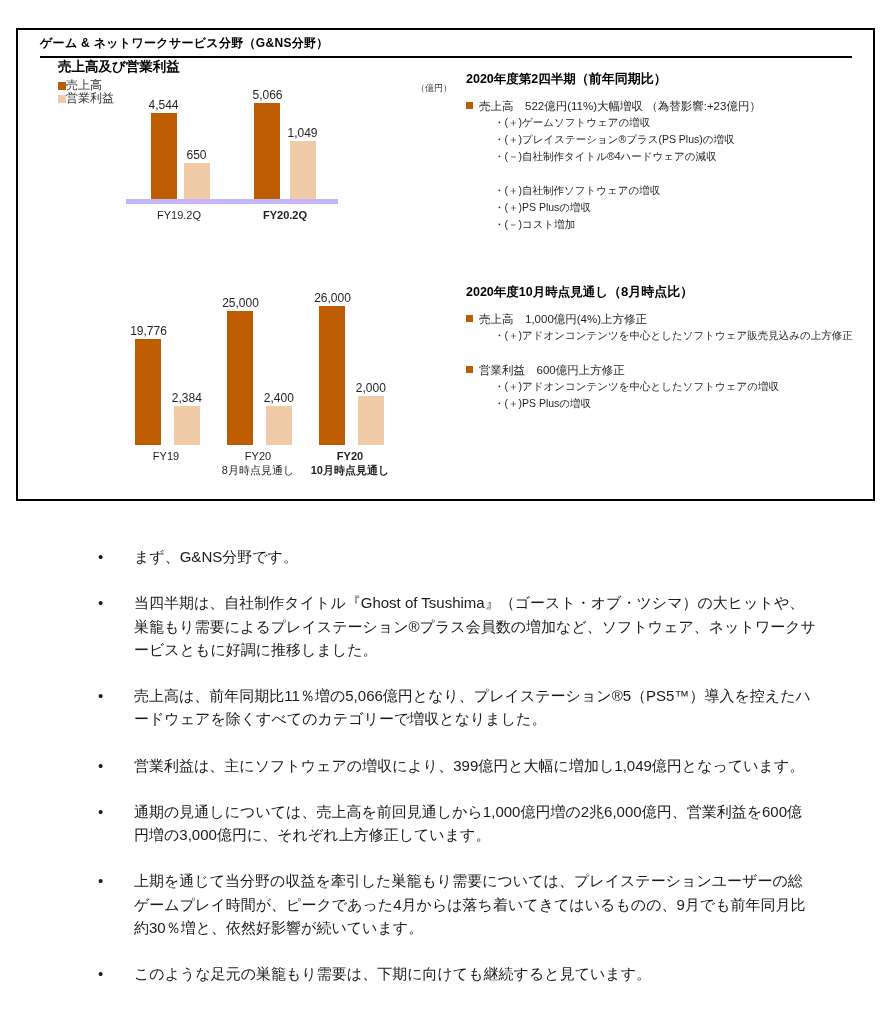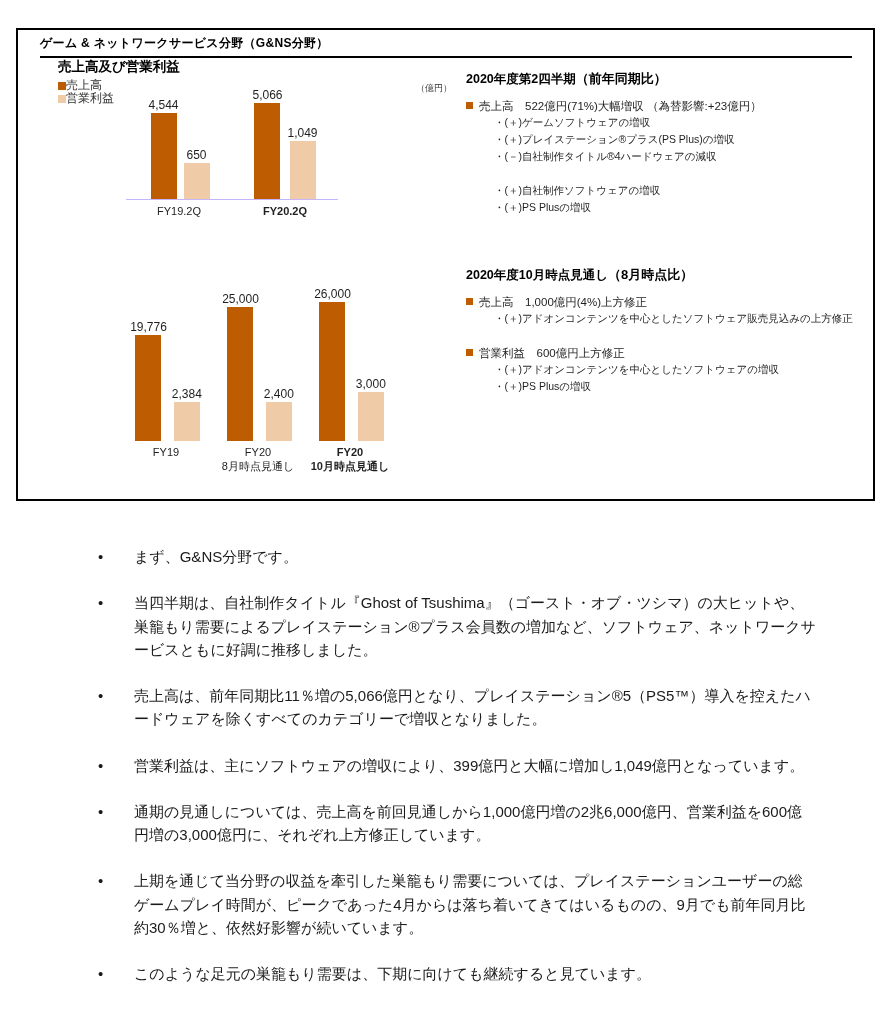--- a/index.html
+++ b/index.html
@@ -35,21 +35,21 @@
   .chart { position:relative; }
   .bars-row { display:flex; align-items:flex-end; }
   .bar-group { display:flex; justify-content:center; align-items:flex-end; gap:5px; }
   .bar-col { display:flex; flex-direction:column; align-items:center; }
   .bar-value { font-size:12px; color:#1f1f1f; margin-bottom:1px; white-space:nowrap; }
   .bar { width:26px; }
   .labels-row { display:flex; }
   .cat-label { text-align:center; font-size:11px; padding-top:5px; line-height:1.25; color:#1f1f1f; }
   .em { font-weight:bold; }
   #chart-quarter { margin-top:-18px; }
-  #chart-quarter .bars-row { width:212px; margin-left:68px; border-bottom:1px solid #c4b5fd; }
+  #chart-quarter .bars-row { width:212px; margin-left:68px; border-bottom:5px solid #c4b5fd; }
   #chart-quarter .labels-row { width:212px; margin-left:68px; }
   #chart-quarter .bar-group, #chart-quarter .cat-label { width:106px; }
   #chart-fullyear { margin-top:68px; }
   #chart-fullyear .bars-row { width:276px; margin-left:62px; }
   #chart-fullyear .labels-row { width:276px; margin-left:62px; }
   #chart-fullyear .bar-group, #chart-fullyear .cat-label { width:92px; }
   
   .text-col { flex:1 1 auto; padding:12px 10px 0 8px; }
   .block-heading { font-size:12.5px; font-weight:bold; color:#000; }
   .heading-suffix { font-size:13px; }
@@ -140,21 +140,21 @@
                   <div class="bar-value">2,400</div>
                   <div class="bar" style="height: 39px; background: rgb(240, 203, 168);"></div>
                 </div>
               </div>
               <div class="bar-group">
                 <div class="bar-col">
                   <div class="bar-value">26,000</div>
                   <div class="bar" style="height: 139px; background: rgb(189, 92, 0);"></div>
                 </div>
                 <div class="bar-col">
-                  <div class="bar-value">3,000</div>
+                  <div class="bar-value">2,000</div>
                   <div class="bar" style="height: 49px; background: rgb(240, 203, 168);"></div>
                 </div>
               </div>
             </div>
           <div class="labels-row">
               <div class="cat-label">FY19</div>
               <div class="cat-label">FY20<br>8月時点見通し</div>
               <div class="cat-label em">FY20<br>10月時点見通し</div>
             </div>
         </div>
@@ -162,29 +162,30 @@
 
       <div class="text-col">
         <div class="info-block" id="block-q2">
           <div class="block-heading">
             <span>2020年度第2四半期</span><span class="heading-suffix">（前年同期比）</span>
           </div>
           <div class="block-items">
               <div class="item">
                 <div class="item-head">
                   <span class="item-sq" style="background: rgb(189, 92, 0);"></span>
-                  <span>売上高　522億円(71%)大幅増収 （為替影響:+23億円）</span>
+                  <span>売上高　522億円(11%)大幅増収 （為替影響:+23億円）</span>
                 </div>
                 <div class="item-sub">・(＋)ゲームソフトウェアの増収</div>
                 <div class="item-sub">・(＋)プレイステーション®プラス(PS Plus)の増収</div>
                 <div class="item-sub">・(－)自社制作タイトル®4ハードウェアの減収</div>
               </div>
               <div class="item">
                 <div class="item-sub">・(＋)自社制作ソフトウェアの増収</div>
                 <div class="item-sub">・(＋)PS Plusの増収</div>
+                <div class="item-sub">・(－)コスト増加</div>
               </div>
             </div>
         </div>
 
         <div class="info-block" id="block-outlook">
           <div class="block-heading">
             <span>2020年度10月時点見通し</span><span class="heading-suffix">（8月時点比）</span>
           </div>
           <div class="block-items">
               <div class="item">

